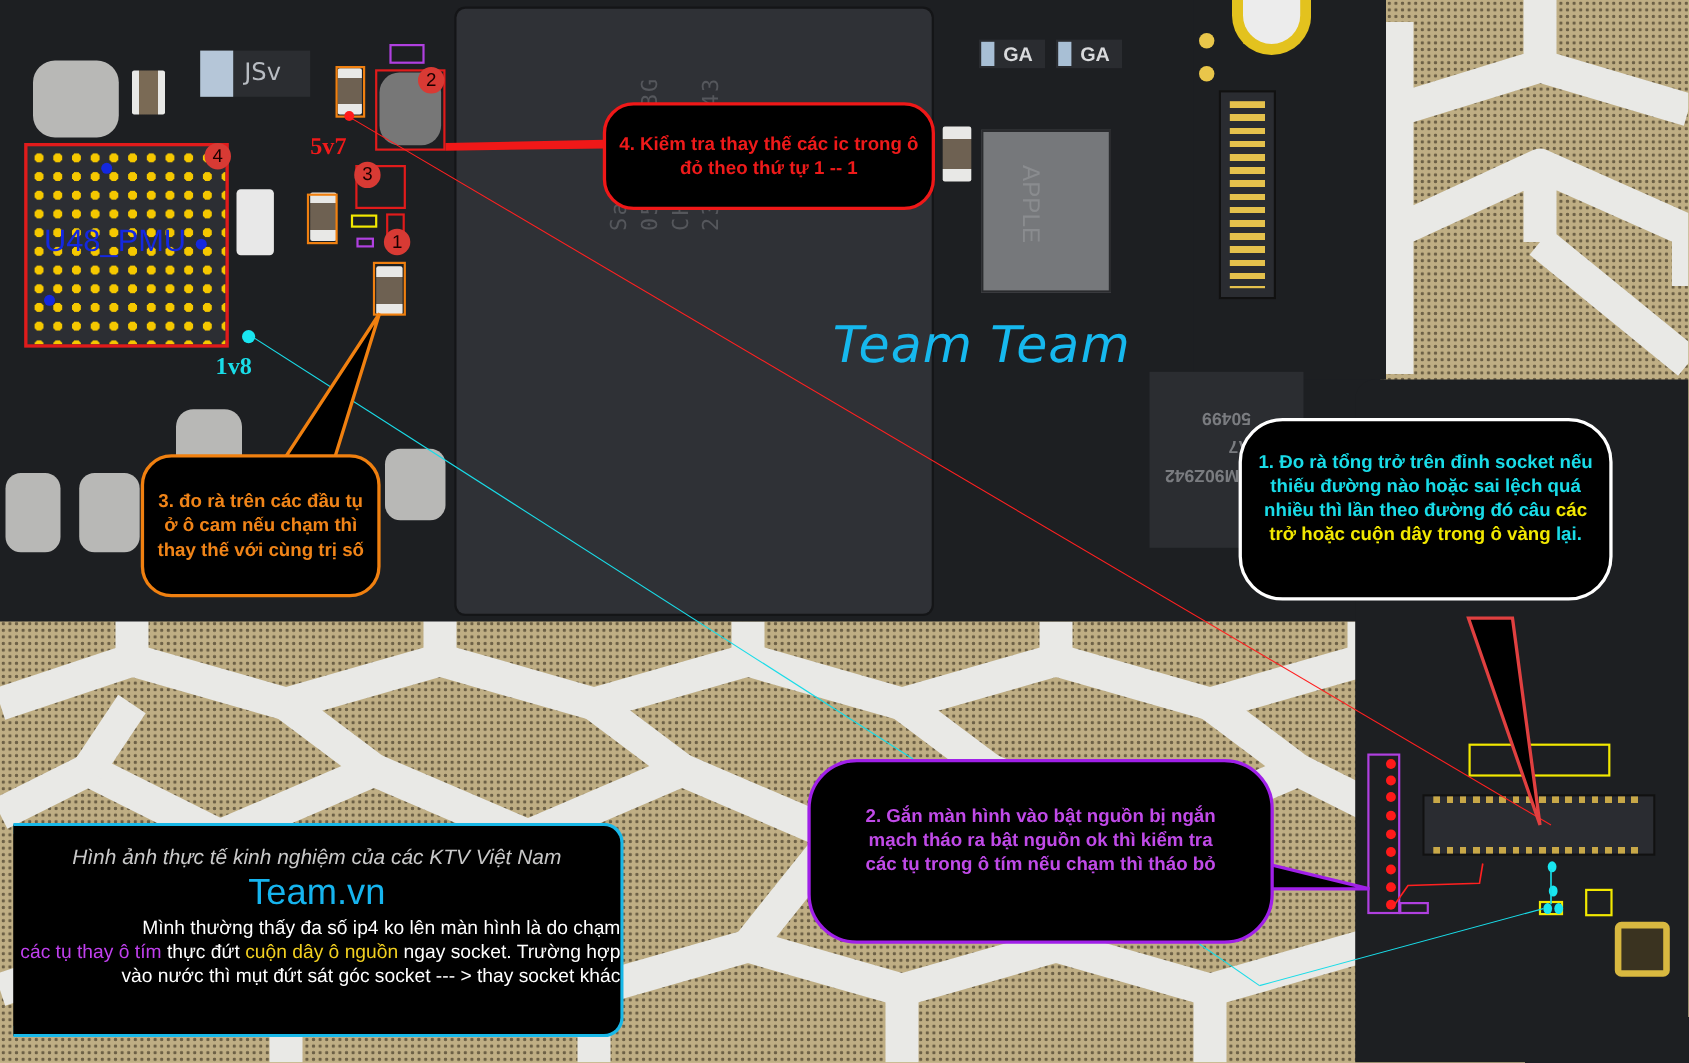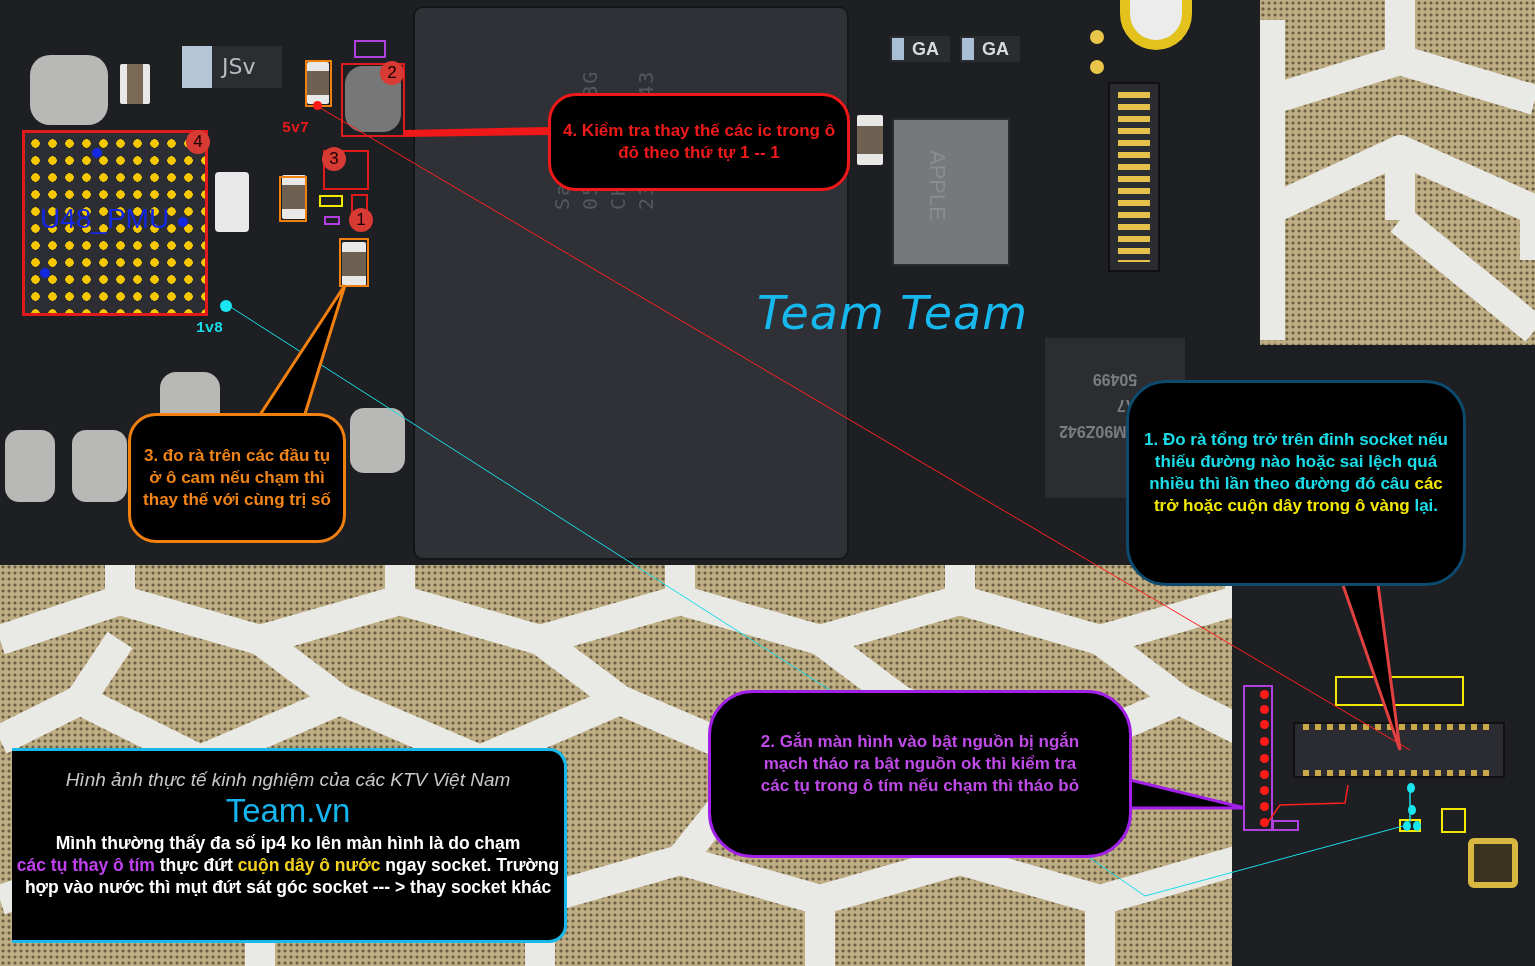--- a/index.html
+++ b/index.html
@@ -59,37 +59,37 @@
     background-image: radial-gradient(circle, #f5c800 0 4px, transparent 4.5px);
     background-size: 17px 17px; background-position: 2px 2px; }
   .pmu-label { position:absolute; left: 40px; top: 203px; color:#1428e0; font-size:28px; }
   .blue-dot { position:absolute; width:10px; height:10px; background:#1428e0; border-radius:50%; }
 
   .rbox { position:absolute; border: 2px solid #e11b1b; }
   .obox { position:absolute; border: 2px solid #f08010; }
   .pbox { position:absolute; border: 2px solid #b040e0; }
   .ybox { position:absolute; border: 2px solid #f2e800; }
   .num { position:absolute; width:24px; height:24px; border-radius:50%; background:#d83a34; color:#1a0000; font-size:17px; text-align:center; line-height:24px; }
-  .volt { position:absolute; font-family:Liberation Mono, monospace; font-weight:bold; font-size:15px; }
+  .volt { position:absolute; font-family:Liberation Serif, serif; font-weight:bold; font-size:22px; }
 
   .rdot { position:absolute; width:9px; height:9px; background:#ff1a1a; border-radius:50%; }
   .cdot { position:absolute; width:8px; height:10px; background:#19e6f0; border-radius:50%; }
 
   
   .callout { position:absolute; background:#000; border-radius: 28px; text-align:center;
     font-weight:bold; font-size: 17px; line-height: 22px; display:flex; align-items:center; justify-content:center; }
   .c4 { left:548px; top:93px; width:302px; height:98px; border:3px solid #f01818; color:#ee1a1a; font-size:17px; }
-  .c1 { left:1126px; top:380px; width:340px; height:206px; border:3px solid #0c4a6e; color:#19dce8; border-radius:40px; padding: 0 14px 20px; }
-  .c2 { left:708px; top:690px; width:424px; height:168px; border:3px solid #a020e8; color:#c04ae8; border-radius:45px; padding: 0 40px 20px; }
+  .c1 { left:1126px; top:380px; width:340px; height:166px; border:3px solid #ffffff; color:#19dce8; border-radius:40px; padding: 0 14px 20px; }
+  .c2 { left:734px; top:690px; width:424px; height:168px; border:3px solid #a020e8; color:#c04ae8; border-radius:45px; padding: 0 40px 20px; }
   .c3 { left:128px; top:413px; width:218px; height:130px; border:3px solid #f08010; color:#f08418; border-radius:28px; padding: 0 8px; text-align: center; }
   .info { position:absolute; left:12px; top:748px; width:555px; height:195px; background:#000;
     border:3px solid #19b8e8; border-left:none; border-radius: 0 18px 18px 0; text-align:center; }
   .info .sub { color:#c8c8c8; font-style:italic; font-size:19px; margin-top:18px; }
   .info .brand { color:#16b4ee; font-size:33px; margin-top:1px; line-height:38px; }
-  .info .body { color:#fff; font-weight:bold; font-size:17.5px; line-height:22px; margin-top:2px; }
+  .info .body { color:#fff; font-weight:normal; font-size:17.5px; line-height:22px; margin-top:2px;text-align:right; }
   .info .purple { color:#c040ee; }
   .info .yellow { color:#f2d020; }
 
   .watermark { position:absolute; left: 757px; top: 286px; color:#16b8ee; font-size:46px; font-style:italic; font-family:"DejaVu Sans", sans-serif; letter-spacing:1px; }
 
   svg.overlay { position:absolute; left:0; top:0; width:1535px; height:966px; pointer-events:none; }
 </style>
 </head>
 <body>
 
@@ -231,16 +231,16 @@
   <span>2. Gắn màn hình vào bật nguồn bị ngắn mạch tháo ra bật nguồn ok thì kiểm tra các tụ trong ô tím nếu chạm thì tháo bỏ</span>
 </div>
 
 <div class="info">
   <div class="sub">Hình ảnh thực tế kinh nghiệm của các KTV Việt Nam</div>
   <div class="brand">Team.vn</div>
   <div class="body">
     <span>Mình thường thấy đa số ip4 ko lên màn hình là do chạm</span><br>
     <span class="purple">các tụ thay ô tím</span>
     <span>thực đứt</span>
-    <span class="yellow">cuộn dây ô nước</span>
+    <span class="yellow">cuộn dây ô nguồn</span>
     <span>ngay socket. Trường hợp vào nước thì mụt đứt sát góc socket --- &gt; thay socket khác</span>
   </div>
 </div>
 
 </body></html>

